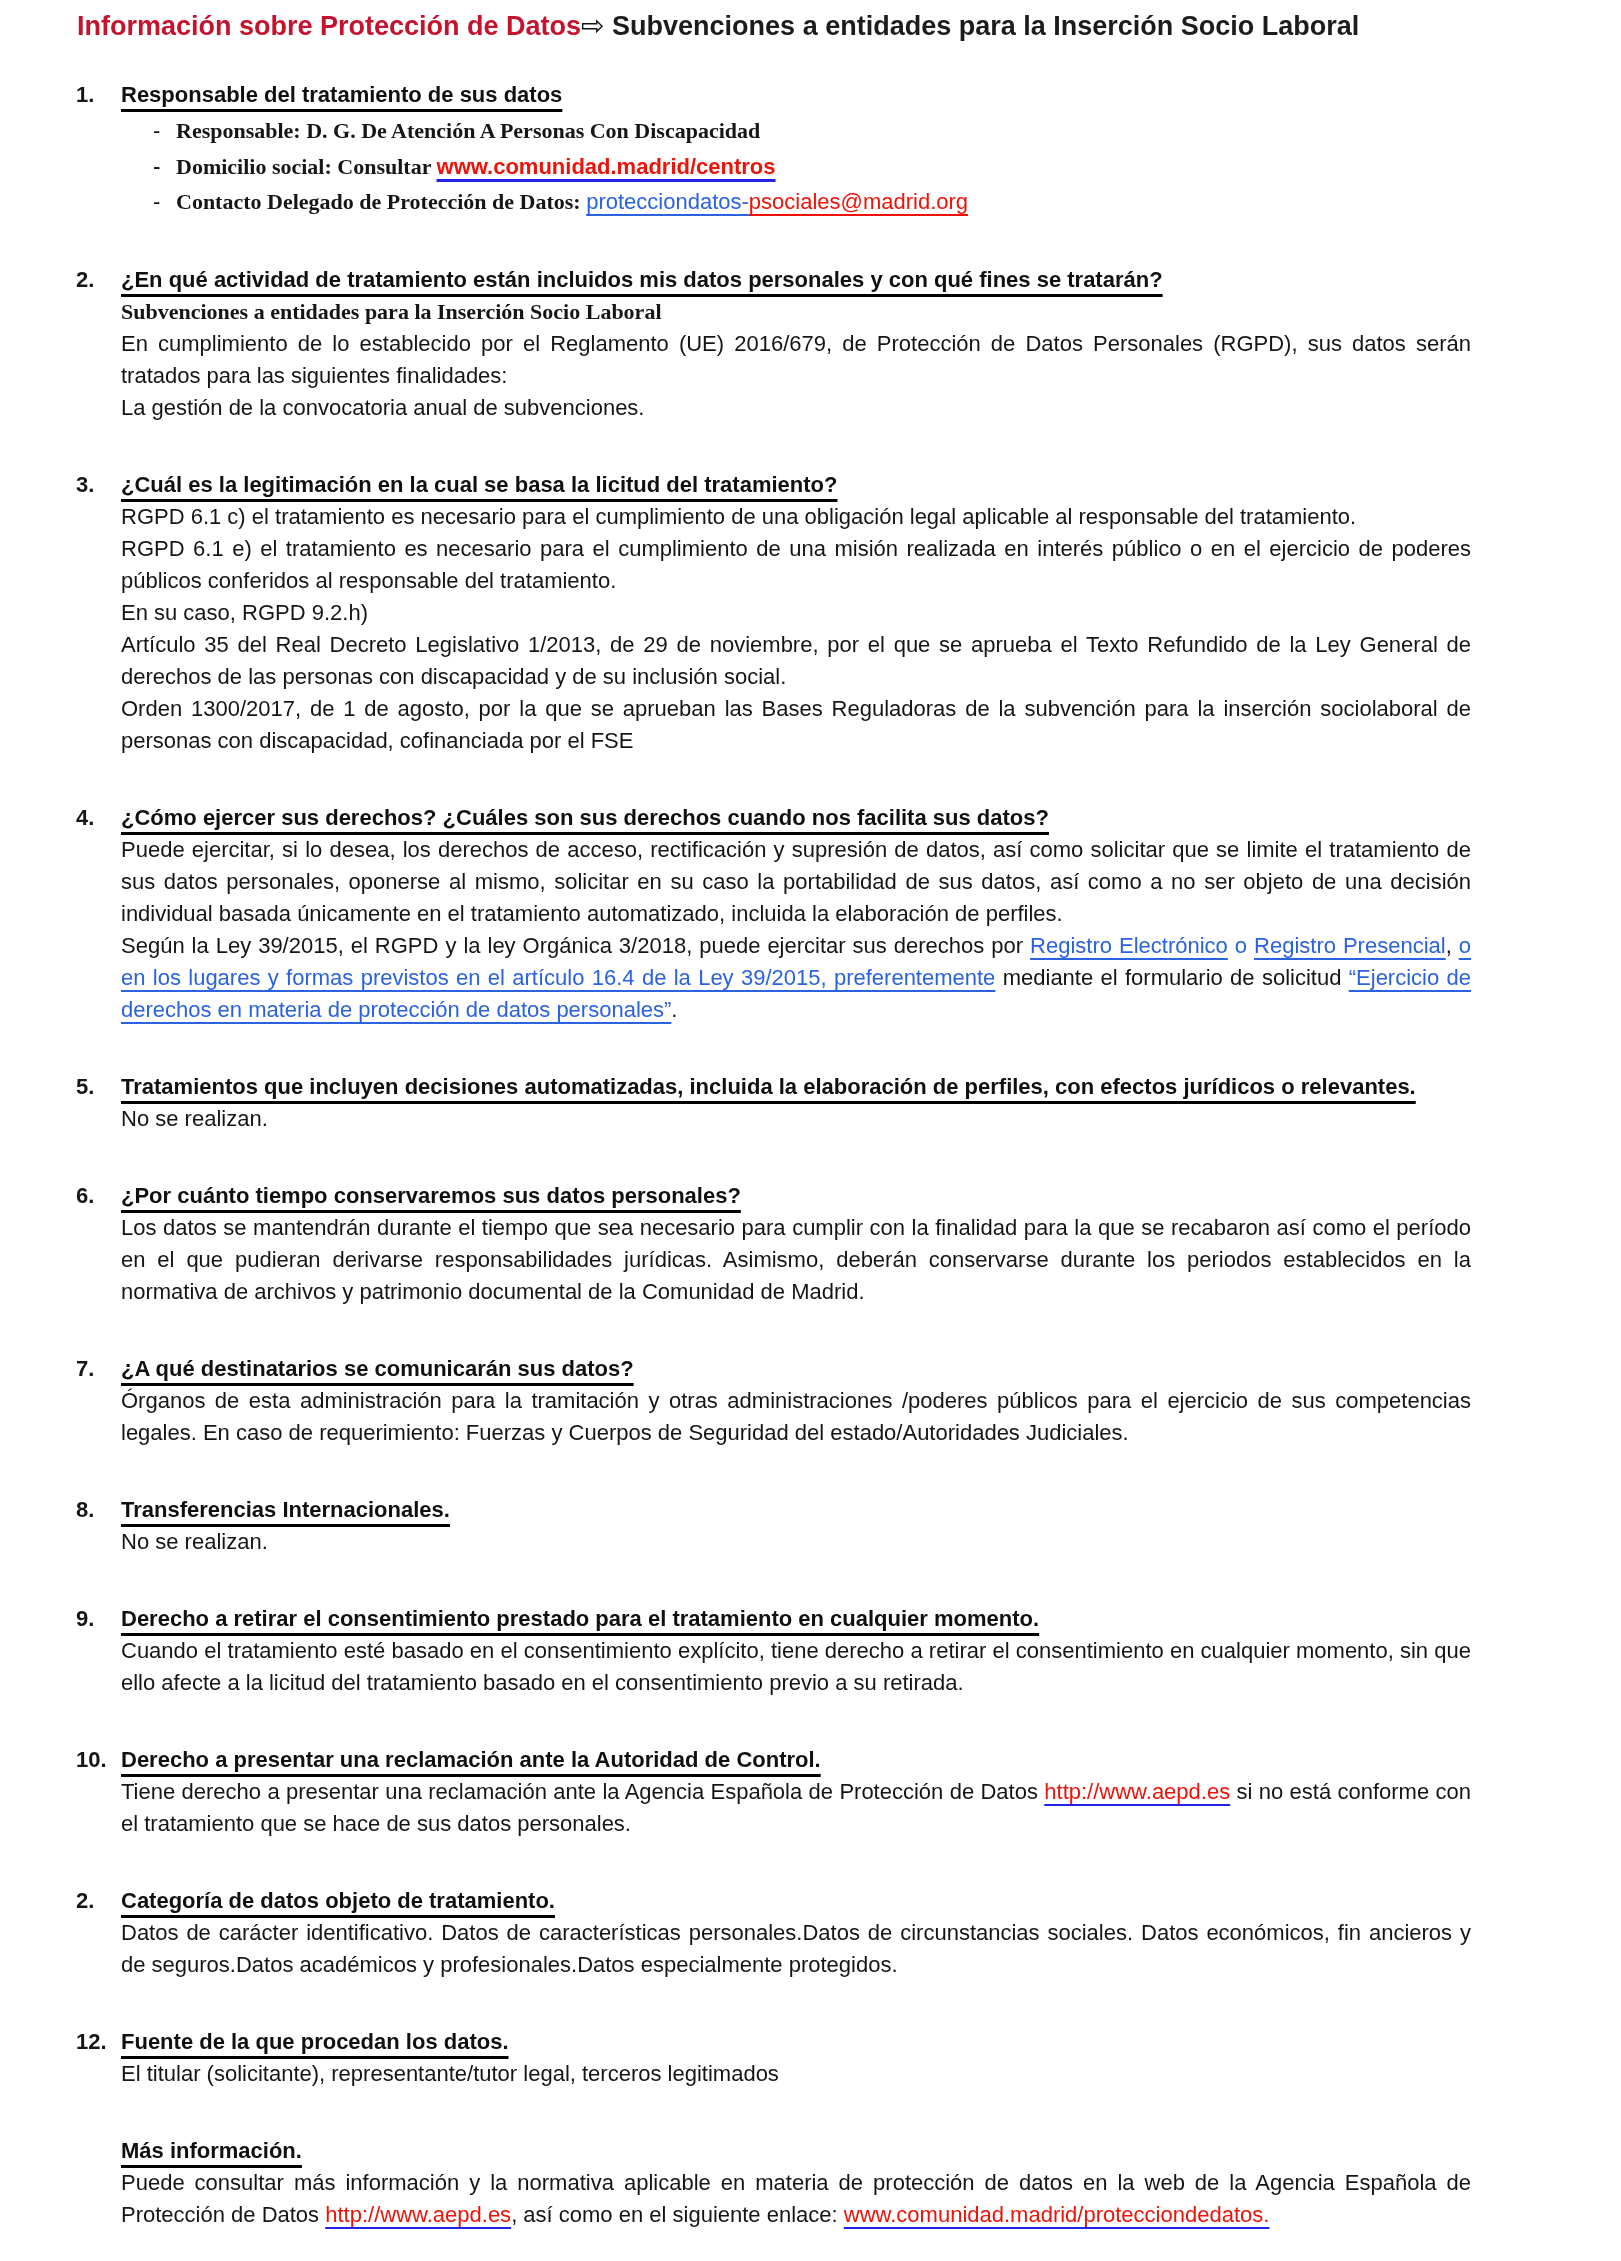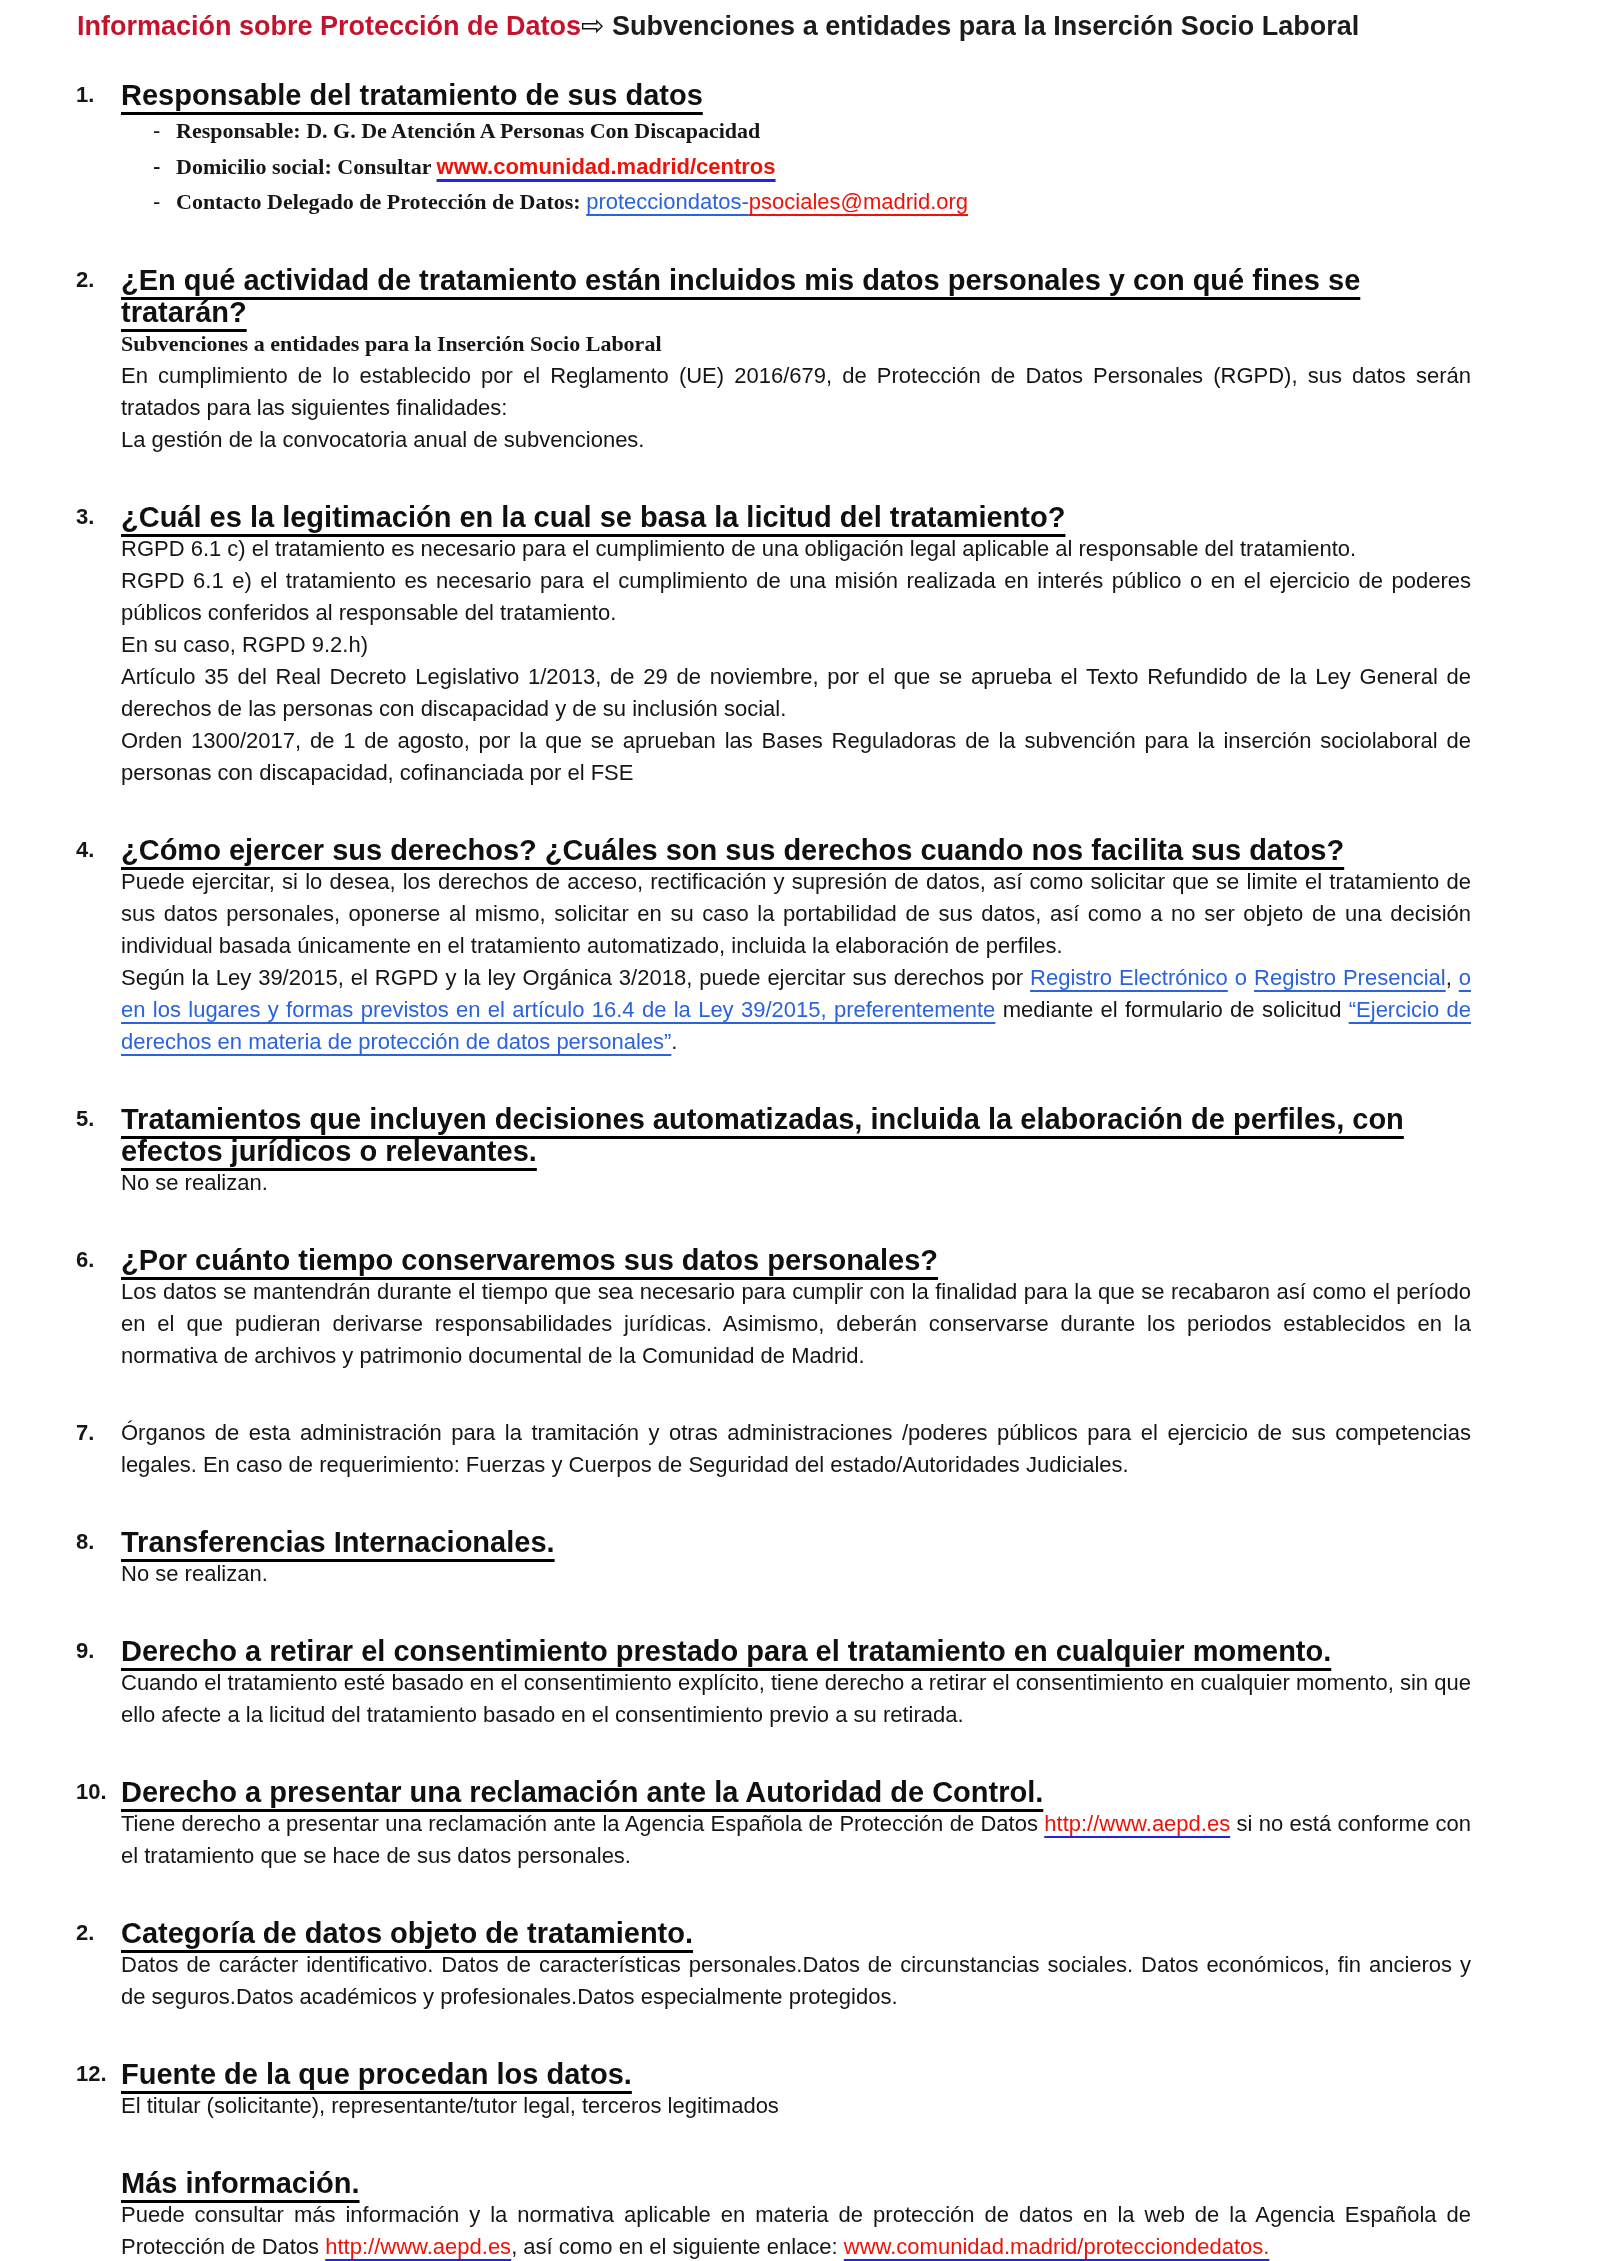--- a/index.html
+++ b/index.html
@@ -28,21 +28,21 @@
   .doc-title .title-red{color:var(--title-red);}
   .doc-title .title-black{color:#1c1c1c;}
   .doc-title .arrow{color:#111;font-family:"DejaVu Sans",sans-serif;font-weight:normal;font-size:28px;}
   section{position:relative;margin-top:45px;}
   section.first{margin-top:0;}
   .num{
     position:absolute;left:-45px;top:0;
     font-weight:bold;font-size:22px;line-height:32px;
   }
   h2{
-    margin:0;font-size:29px;line-height:32px;font-weight:bold;color:#101010;
+    margin:0;font-size:22px;line-height:32px;font-weight:bold;color:#101010;
   }
   h2 .hu{
     text-decoration:underline;
     text-decoration-thickness:2.9px;
     text-underline-offset:6.6px;
     text-decoration-color:var(--heading-underline);
   }
   p{
     margin:0;font-size:22px;line-height:32px;
     text-align:justify;text-justify:inter-word;color:#151515;
@@ -128,20 +128,21 @@
         <h2><span class="hu">Tratamientos que incluyen decisiones automatizadas, incluida la elaboración de perfiles, con efectos jurídicos o relevantes.</span></h2>
         <p><span>No se realizan.</span></p>
       </section>
       <section>
         <span class="num">6.</span>
         <h2><span class="hu">¿Por cuánto tiempo conservaremos sus datos personales?</span></h2>
         <p><span>Los datos se mantendrán durante el tiempo que sea necesario para cumplir con la finalidad para la que se recabaron así como el período en el que pudieran derivarse responsabilidades jurídicas. Asimismo, deberán conservarse durante los periodos establecidos en la normativa de archivos y patrimonio documental de la Comunidad de Madrid.</span></p>
       </section>
       <section>
         <span class="num">7.</span>
+        <h2><span class="hu">¿A qué destinatarios se comunicarán sus datos?</span></h2>
         <p><span>Órganos de esta administración para la tramitación y otras administraciones /poderes públicos para el ejercicio de sus competencias legales. En caso de requerimiento: Fuerzas y Cuerpos de Seguridad del estado/Autoridades Judiciales.</span></p>
       </section>
       <section>
         <span class="num">8.</span>
         <h2><span class="hu">Transferencias Internacionales.</span></h2>
         <p><span>No se realizan.</span></p>
       </section>
       <section>
         <span class="num">9.</span>
         <h2><span class="hu">Derecho a retirar el consentimiento prestado para el tratamiento en cualquier momento.</span></h2>

